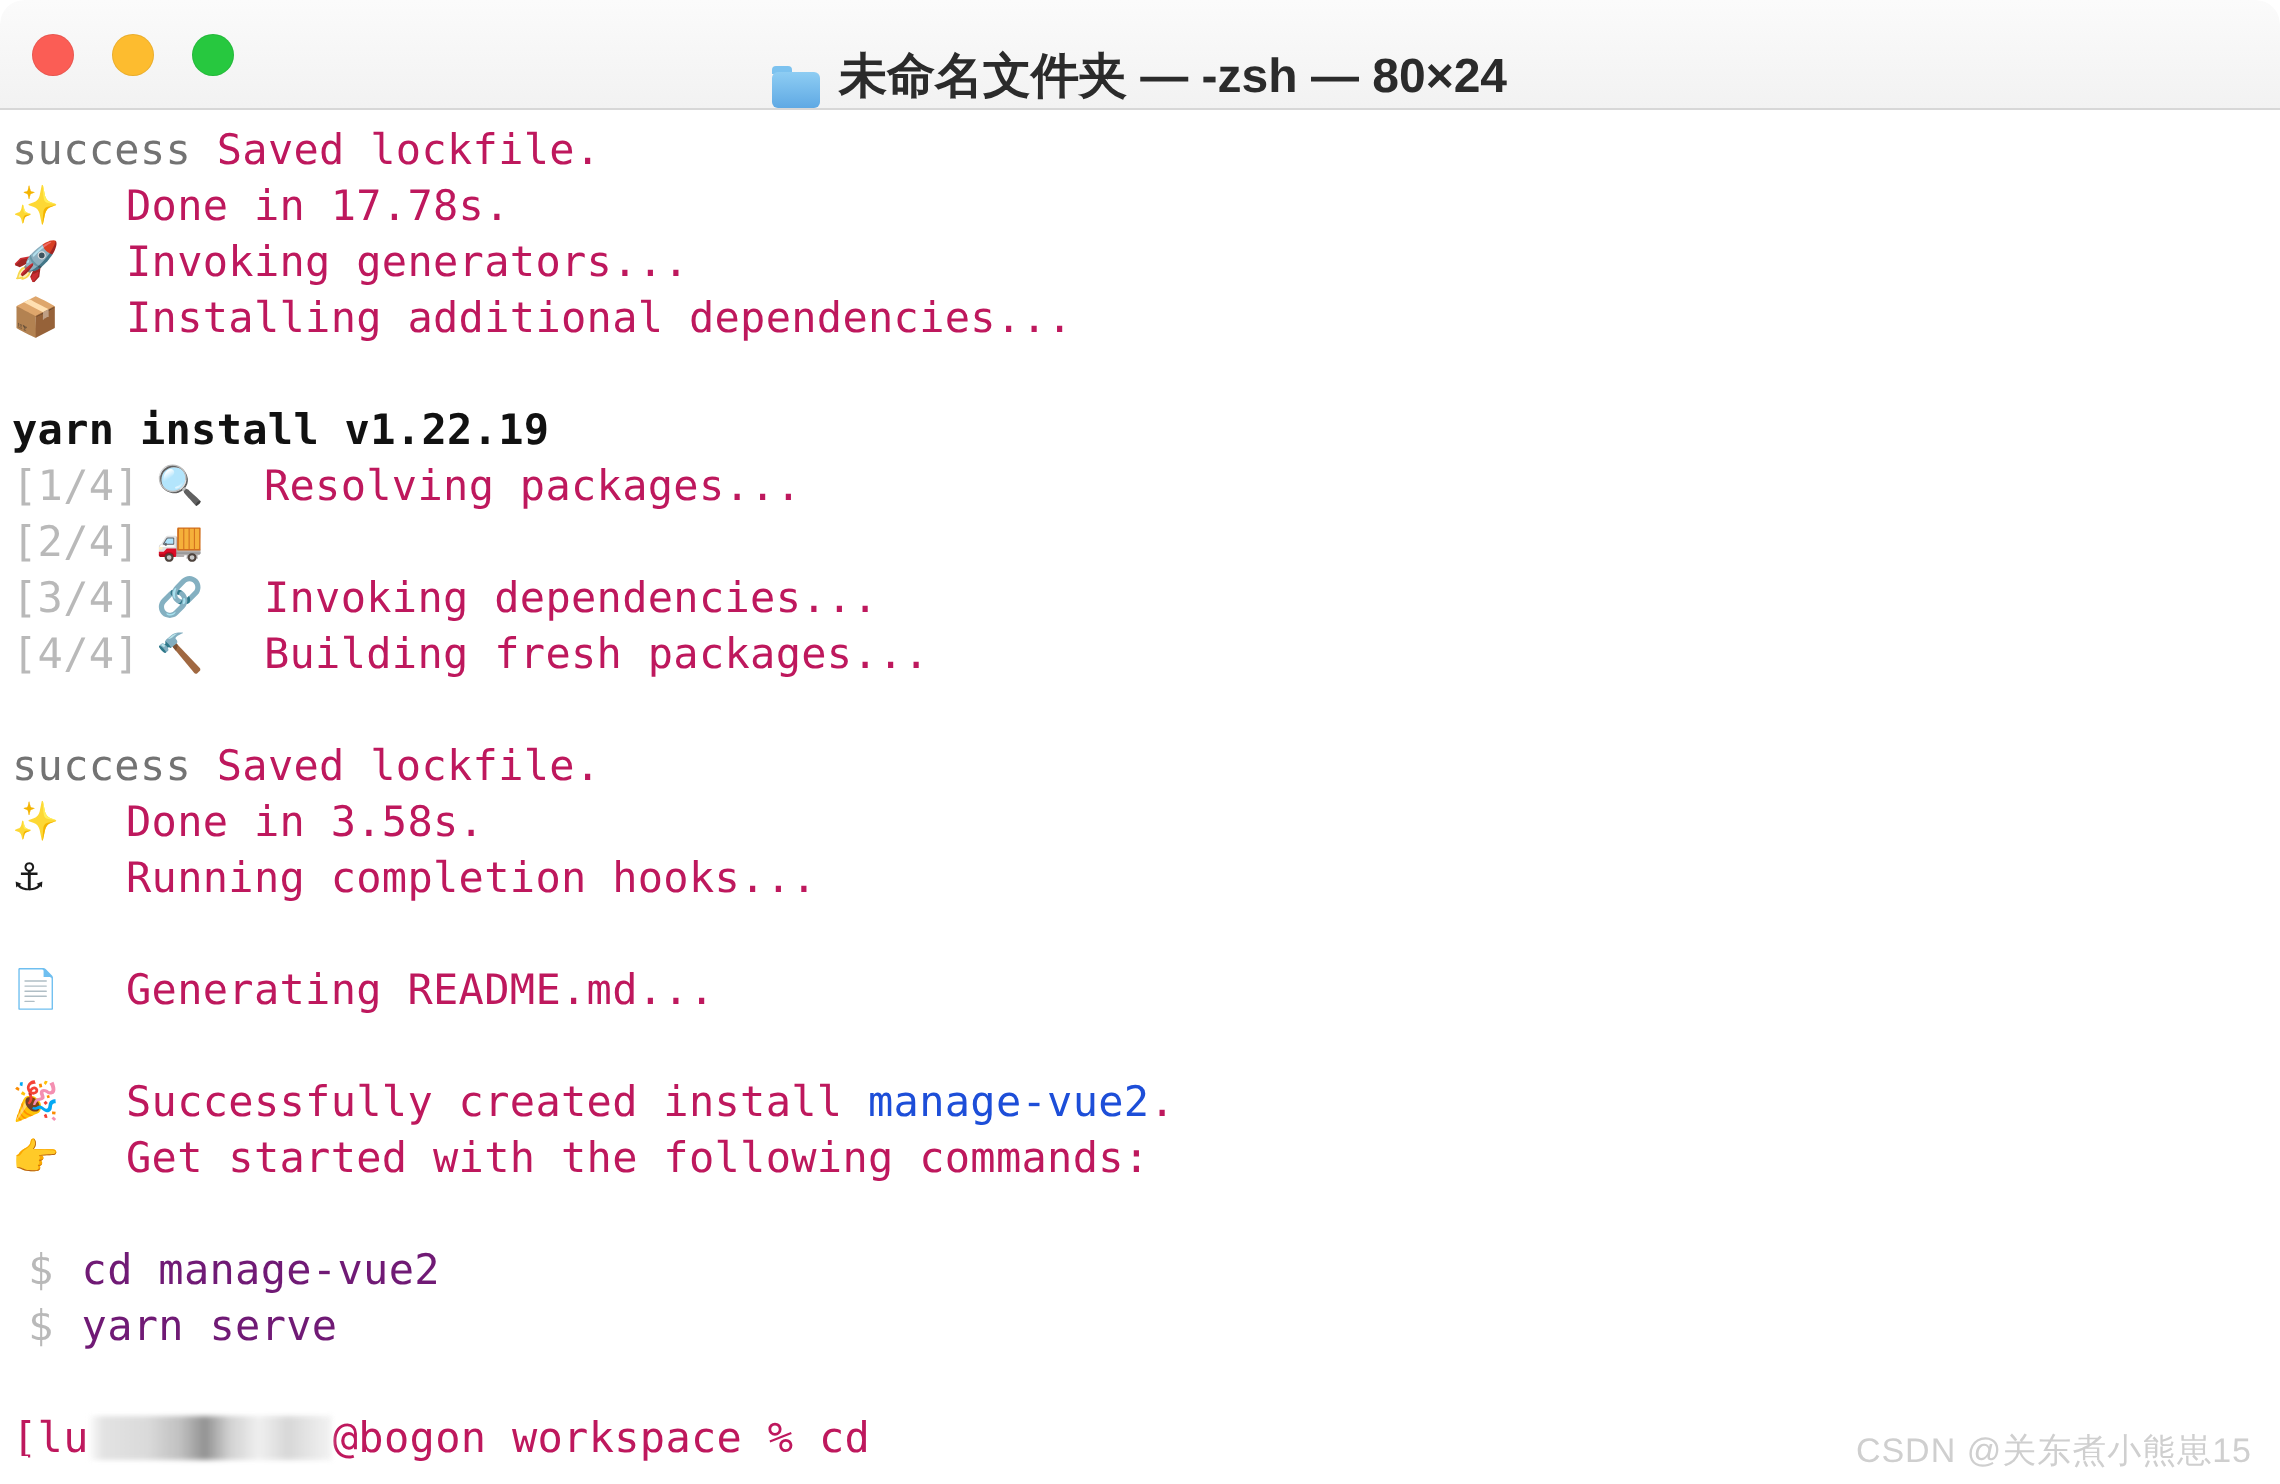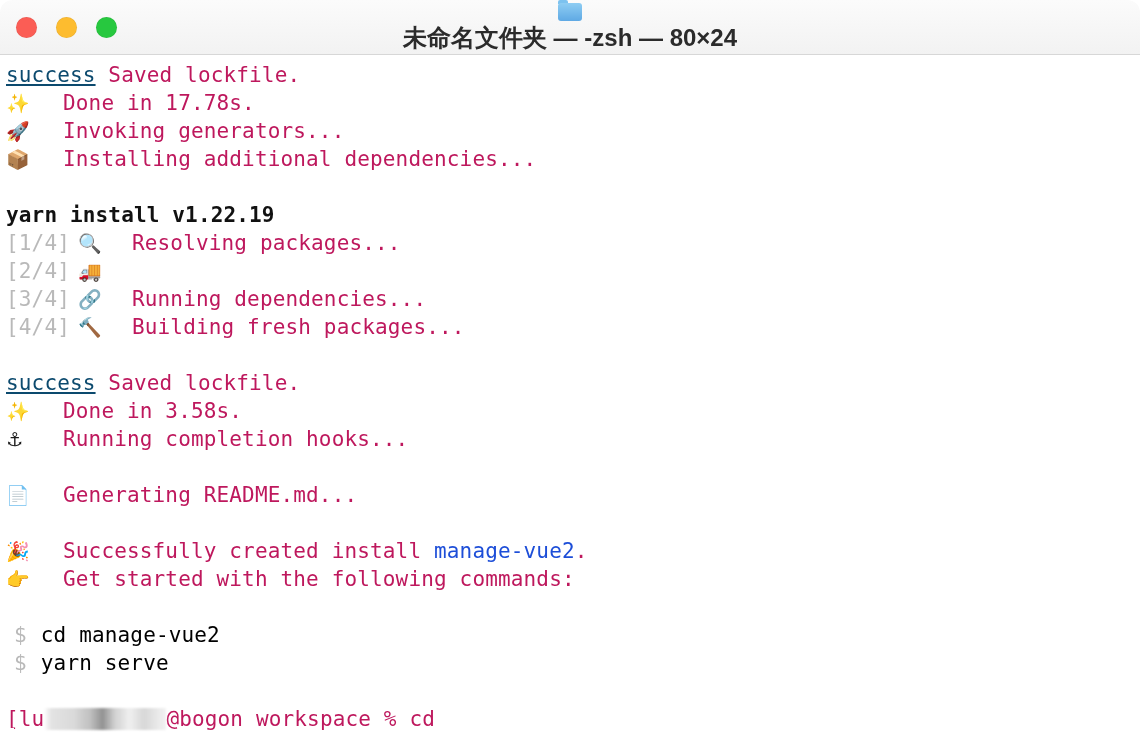--- a/index.html
+++ b/index.html
@@ -51,25 +51,24 @@
   }
   .light.close  { background: #fb5d55; box-shadow: inset 0 0 0 0.5px rgba(0,0,0,0.08); }
   .light.min    { background: #fdbc2f; box-shadow: inset 0 0 0 0.5px rgba(0,0,0,0.08); }
   .light.zoom   { background: #27c83f; box-shadow: inset 0 0 0 0.5px rgba(0,0,0,0.08); }
 
   #title-wrap {
     position: absolute;
     left: 0; right: 0;
     top: 0; height: 54px;
     display: flex;
-    align-items: center;
+    align-items: flex-end;
     justify-content: center;
     gap: 9px;
     pointer-events: none;
-    flex-direction: column;
   }
   #folder-icon {
     width: 24px;
     height: 21px;
     position: relative;
     display: inline-block;
   }
   #folder-icon .tab {
     position: absolute;
     left: 0; top: 0;
@@ -136,23 +135,23 @@
     display: inline-block;
     flex: 0 0 62px;
     width: 62px;
     text-align: left;
     padding-left: 8px;
     box-sizing: border-box;
     font-family: "DejaVu Sans", sans-serif;
     font-size: 19px;
   }
 
-  .ok       { color: #0c4a6e; text-decoration: underline; }
+  .ok       { color: #737373; }
   .dim      { color: #b9b9b9; }
-  .cyan     { color: #000000; }
+  .cyan     { color: #701a75; }
   .yellow   { color: #1d4ed8; }
   .bold     { font-weight: bold; color: #111111; }
   .txt      { color: #be185d; }
 
   
   .redacted {
     display: inline-block;
     position: relative;
     width: 122px;
     height: 22px;
@@ -209,35 +208,36 @@
   <div id="terminal">
     <div id="lines">
         <div class="line"><span class="ok">success</span><span class="txt"> Saved lockfile.</span></div>
         <div class="line"><span class="gutter emoji">✨</span><span class="txt">Done in 17.78s.</span></div>
         <div class="line"><span class="gutter emoji">🚀</span><span class="txt">Invoking generators...</span></div>
         <div class="line"><span class="gutter emoji">📦</span><span class="txt">Installing additional dependencies...</span></div>
         <div class="line blank">&nbsp;</div>
         <div class="line"><span class="bold">yarn install v1.22.19</span></div>
         <div class="line"><span class="step">[1/4]</span><span class="stepicon">🔍</span><span class="txt">Resolving packages...</span></div>
         <div class="line"><span class="step">[2/4]</span><span class="stepicon">🚚</span></div>
-        <div class="line"><span class="step">[3/4]</span><span class="stepicon">🔗</span><span class="txt">Running dependencies...</span></div>
+        <div class="line"><span class="step">[3/4]</span><span class="stepicon">🔗</span><span class="txt">Invoking dependencies...</span></div>
         <div class="line"><span class="step">[4/4]</span><span class="stepicon">🔨</span><span class="txt">Building fresh packages...</span></div>
         <div class="line blank">&nbsp;</div>
         <div class="line"><span class="ok">success</span><span class="txt"> Saved lockfile.</span></div>
         <div class="line"><span class="gutter emoji">✨</span><span class="txt">Done in 3.58s.</span></div>
         <div class="line"><span class="gutter emoji">⚓</span><span class="txt">Running completion hooks...</span></div>
         <div class="line blank">&nbsp;</div>
         <div class="line"><span class="gutter emoji">📄</span><span class="txt">Generating README.md...</span></div>
         <div class="line blank">&nbsp;</div>
         <div class="line"><span class="gutter emoji">🎉</span><span class="txt">Successfully created install </span><span class="yellow">manage-vue2</span><span class="txt">.</span></div>
         <div class="line"><span class="gutter emoji">👉</span><span class="txt">Get started with the following commands:</span></div>
         <div class="line blank">&nbsp;</div>
         <div class="line"><span class="dim" style="padding-left: 8px; padding-right: 14px;">$</span><span class="cyan">cd manage-vue2</span></div>
         <div class="line"><span class="dim" style="padding-left: 8px; padding-right: 14px;">$</span><span class="cyan">yarn serve</span></div>
         <div class="line blank">&nbsp;</div>
         <div class="line"><span class="txt">[lu</span><span class="redacted"></span><span class="txt">@bogon workspace % cd</span></div>
       </div>
 
+    <div id="watermark">CSDN @关东煮小熊崽15</div>
   </div>
 
   <div id="bottom-left-corner"></div>
   <div id="bottom-right-corner"></div>
 </div>
 
 </body></html>

